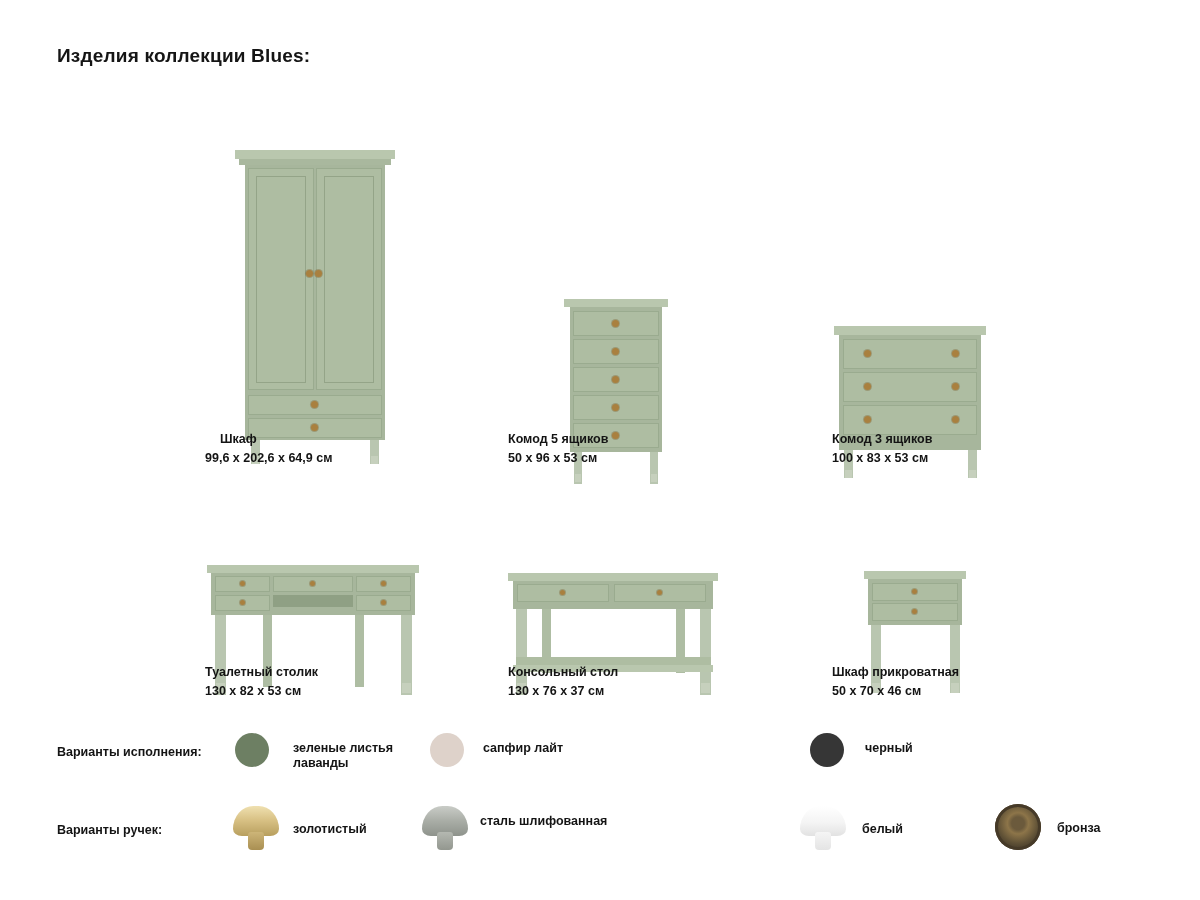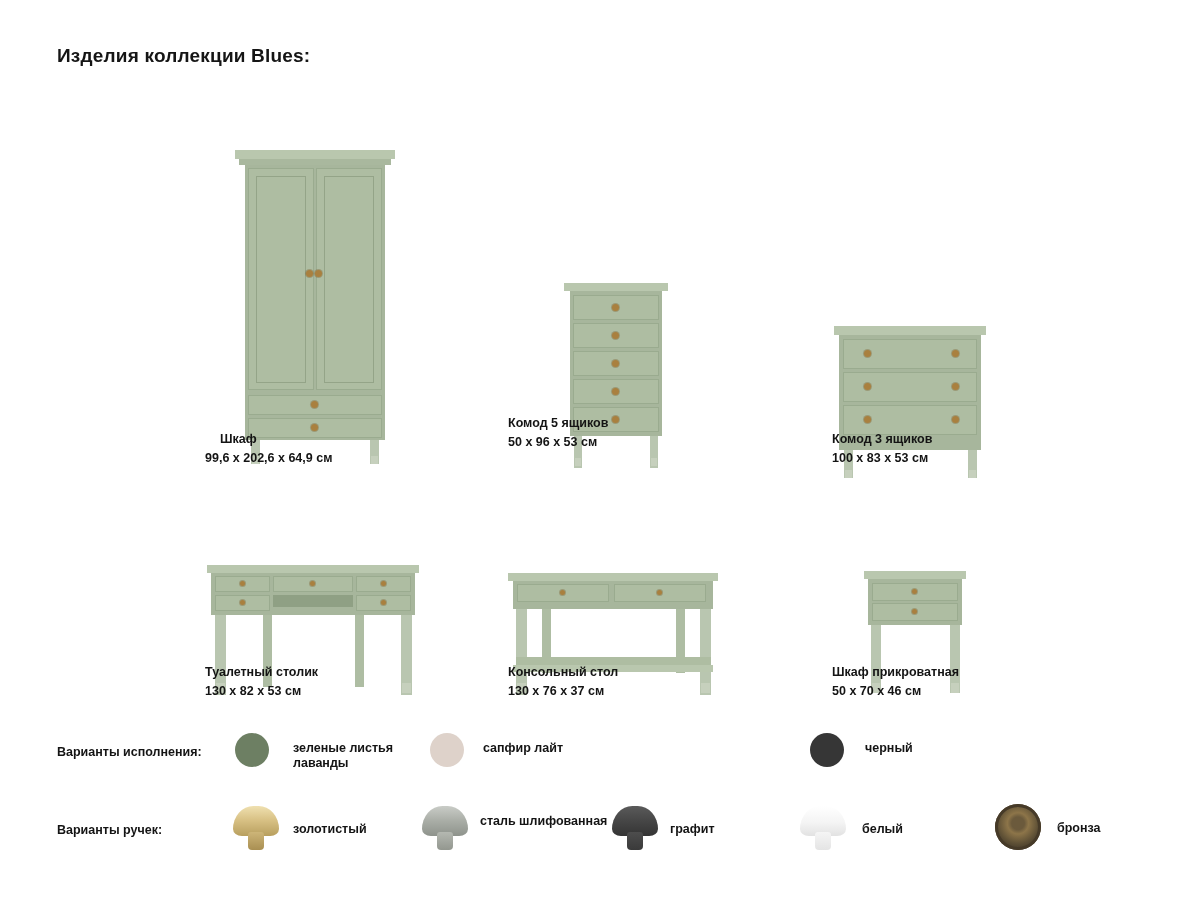--- a/index.html
+++ b/index.html
@@ -168,21 +168,21 @@
         <div class="leg" style="left:28px; top:300px; width:9px; height:24px;"></div>
         <div class="leg tape" style="left:29px; top:316px; width:7px; height:8px;"></div>
         <div class="leg" style="left:147px; top:300px; width:9px; height:24px;"></div>
         <div class="leg tape" style="left:148px; top:316px; width:7px; height:8px;"></div>
       </div>
     </div>
     <div class="prod-name" style="left:15px; top:352px;">Шкаф</div>
     <div class="prod-dims" style="left:0px; top:371px;">99,6 х 202,6 х 64,9 см</div>
   </div>
 
-  <div class="product" style="left:508px; top:64px; width:260px; height:380px;text-decoration:underline;">
+  <div class="product" style="left:508px; top:80px; width:260px; height:380px;text-decoration:underline;">
     <div class="art" style="left:52px; bottom:0; width:120px; height:320px;">
       <div class="fw" style="left:0; top:0; width:120px; height:320px;">
         <div class="top" style="left:4px; top:159px; width:104px; height:8px; background:#b9c7ae;"></div>
         <div class="body" style="left:10px; top:167px; width:92px; height:145px;"></div>
         <div class="body lite" style="left:13px; top:171px; width:86px; height:25px; box-shadow: inset 0 0 0 1px #9aab8f;"></div>
         <div class="knob" style="left:52px; top:180px;"></div>
         <div class="body lite" style="left:13px; top:199px; width:86px; height:25px; box-shadow: inset 0 0 0 1px #9aab8f;"></div>
         <div class="knob" style="left:52px; top:208px;"></div>
         <div class="body lite" style="left:13px; top:227px; width:86px; height:25px; box-shadow: inset 0 0 0 1px #9aab8f;"></div>
         <div class="knob" style="left:52px; top:236px;"></div>
@@ -323,27 +323,20 @@
   </div>
 
   <div class="swatch-item" style="left:422px; top:806px; width:180px; height:52px;">
     <div class="handle" style="left:0; top:0; width:46px; height:48px;">
       <div class="cap" style="background:linear-gradient(180deg,#c9ccc7 0%,#a9ada6 50%,#8e938c 100%);"></div>
       <div class="stem" style="background:linear-gradient(180deg,#b4b8b1,#93978f);"></div>
     </div>
     <div class="swatch-text" style="left:58px; top:8px;">сталь шлифованная</div>
   </div>
 
-  <div class="swatch-item" style="left:612px; top:806px; width:180px; height:52px;">
-    <div class="handle" style="left:0; top:0; width:46px; height:48px;">
-      <div class="cap" style="background:linear-gradient(180deg,#5a5a5a 0%,#464646 50%,#343434 100%);"></div>
-      <div class="stem" style="background:linear-gradient(180deg,#4d4d4d,#3a3a3a);"></div>
-    </div>
-    <div class="swatch-text" style="left:58px; top:16px;">графит</div>
-  </div>
 
   <div class="swatch-item" style="left:800px; top:806px; width:180px; height:52px;">
     <div class="handle" style="left:0; top:0; width:46px; height:48px;">
       <div class="cap" style="background:linear-gradient(180deg,#ffffff 0%,#f4f4f4 55%,#e2e2e2 100%);"></div>
       <div class="stem" style="background:linear-gradient(180deg,#f5f5f5,#e4e4e4);"></div>
     </div>
     <div class="swatch-text" style="left:62px; top:16px;">белый</div>
   </div>
 
   <div class="swatch-item" style="left:995px; top:804px; width:180px; height:52px;">

